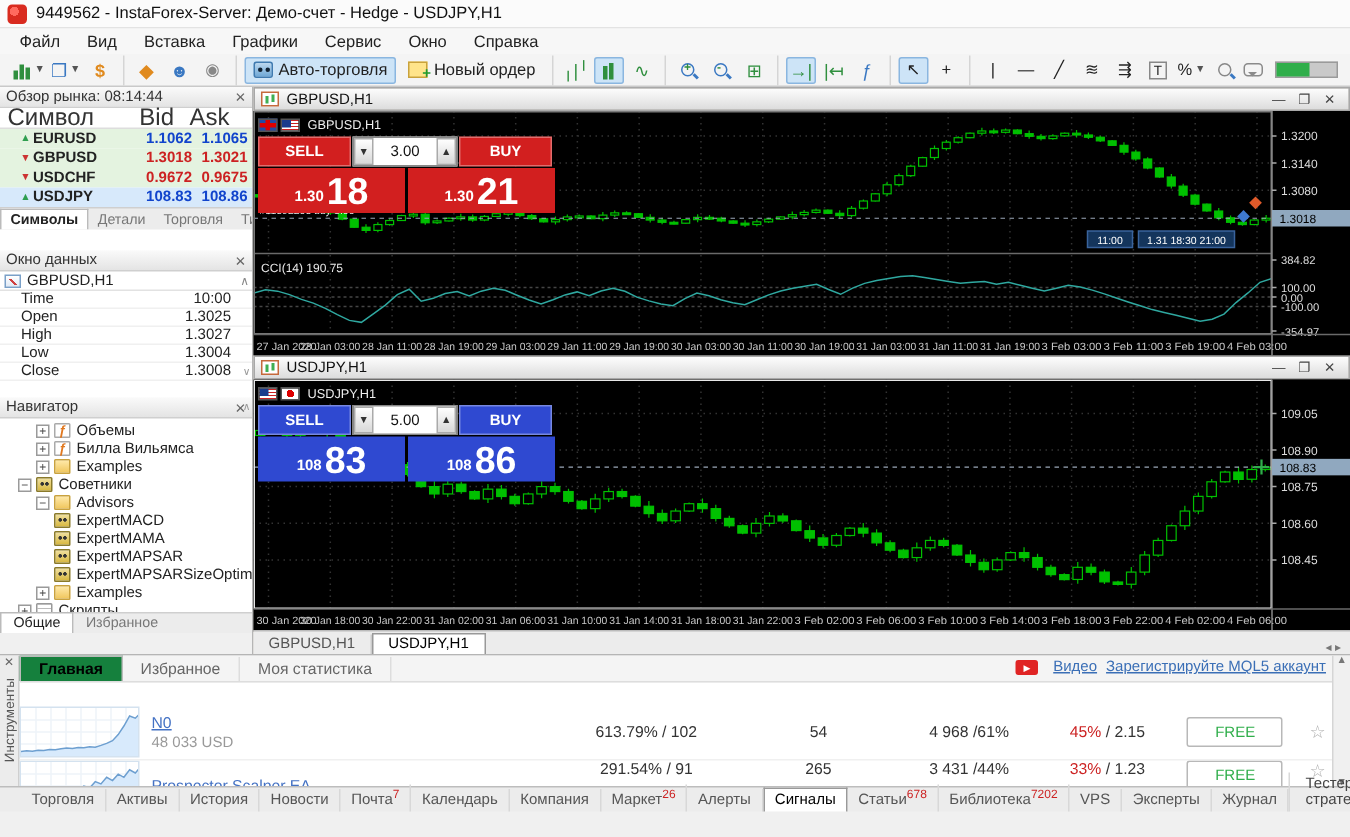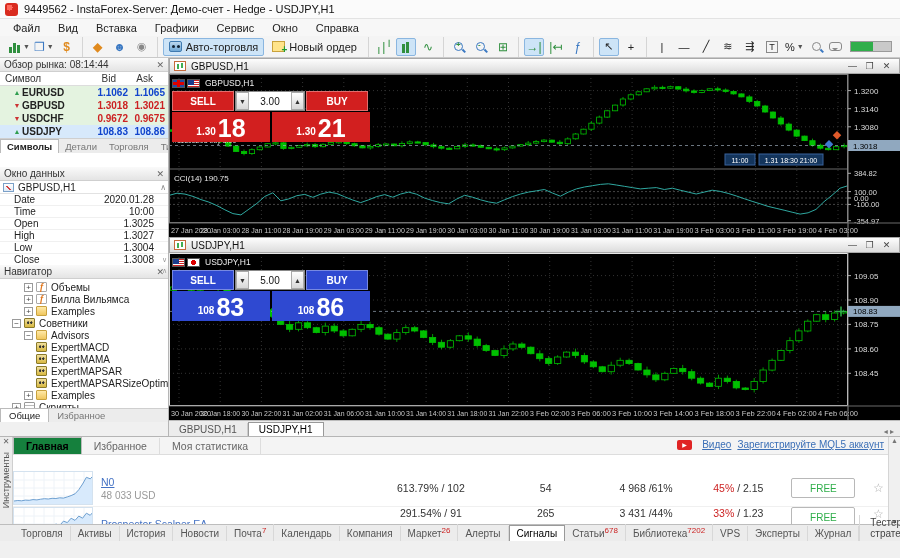--- a/index.html
+++ b/index.html
@@ -35,21 +35,21 @@
   .chat-ic { width:13px; height:9px; border:1.2px solid #8a8a8a; border-radius:3px; position:relative; margin:0 8px; }
   .chat-ic:after { content:""; position:absolute; left:2px; bottom:-4px; border:3px solid transparent; border-top-color:#8a8a8a; }
   .meter { width:42px; height:11px; background:#c9c9c9; border:1px solid #9a9a9a; }
   .meter i { display:block; height:100%; width:55%; background:#2fae4a; }
 
   
   #sidebar { position:absolute; left:0; top:58px; width:169px; height:378px; border-right:1px solid #b5b5b5; background:#f0f0f0; }
   .panel-head { height:14px; background:linear-gradient(#fafafa,#e4e4e4); border-bottom:1px solid #cfcfcf; display:flex; align-items:center; padding:0 4px; font-size:10px; color:#333; }
   .panel-head .x { margin-left:auto; color:#666; font-size:9px; }
   #market-watch { height:109px; overflow:hidden; background:#fff; }
-  .mw-cols { display:flex; height:14px; border-bottom:1px solid #ddd; background:#fff; color:#333; font-size:10px; align-items:center; }
+  .mw-cols { display:flex; height:14px; border-bottom:1px solid #ddd; background:#fff; color:#333; font-size:16px; align-items:center; }
   .mw-cols .c1 { width:72px; padding-left:5px; } .mw-cols .c2 { width:44px; text-align:right; } .mw-cols .c3 { width:40px; text-align:right; padding-right:3px; }
   .mw-row { display:flex; height:13px; align-items:center; font-size:10px; background:#e4f3e0;padding-left:12px; }
   .mw-row.sel { background:#d7e9fb; }
   .mw-row .ar { width:10px; text-align:center; font-size:7px; }
   .ar.up { color:#2e9e4f; } .ar.dn { color:#cc3333; }
   .mw-row .sym { width:62px; font-weight:bold; color:#222; }
   .mw-row .bid, .mw-row .ask { width:44px; text-align:right; font-weight:bold; }
   .mw-row .ask { width:40px; padding-right:3px; }
   .mw-row.q-up .bid, .mw-row.q-up .ask { color:#1144cc; }
   .mw-row.q-dn .bid, .mw-row.q-dn .ask { color:#cc2222; }
@@ -341,24 +341,20 @@
     <div id="data-window">
       <div class="panel-head">
         <span>Окно данных</span>
         <span class="x">✕</span>
       </div>
       <div class="dw-sym">
         <span class="chart-ic"></span>
         <span>GBPUSD,H1</span>
         <span class="sc">∧</span>
       </div>
-      <div class="dw-row">
-          <span class="k">Date</span>
-          <span class="v">2020.01.28</span>
-        </div>
       <div class="dw-row">
           <span class="k">Time</span>
           <span class="v">10:00</span>
         </div>
       <div class="dw-row">
           <span class="k">Open</span>
           <span class="v">1.3025</span>
         </div>
       <div class="dw-row">
           <span class="k">High</span>

